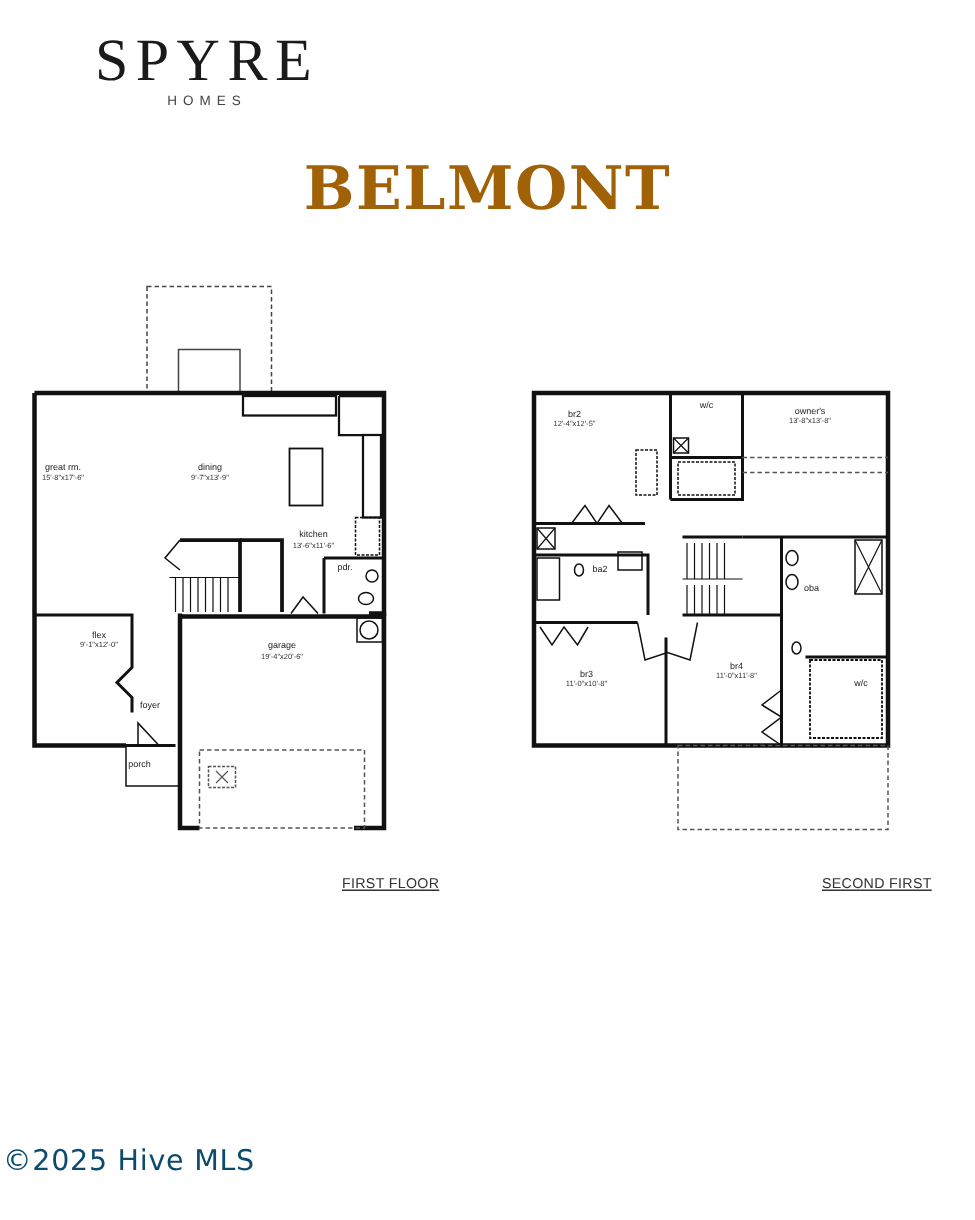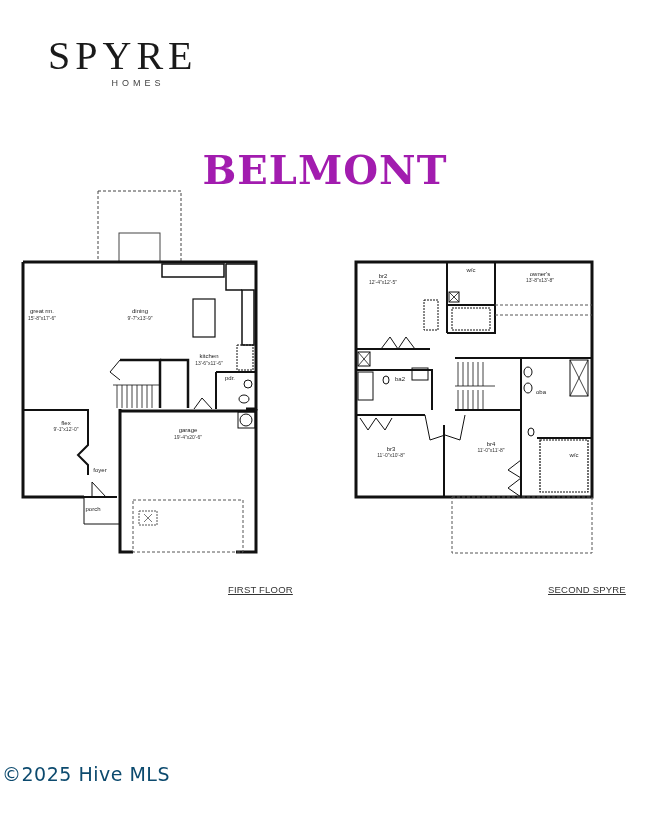--- a/index.html
+++ b/index.html
@@ -1,22 +1,22 @@
 <!DOCTYPE html>
 <html><head>
 <meta charset="utf-8">
 <style>
   html, body { margin: 0; padding: 0; background: #ffffff; }
   body { width: 650px; height: 813px; position: relative; overflow: hidden; font-family: "Liberation Sans", sans-serif; color: #111; }
-  .logo { position: absolute; left: 48px; top: 20px; width: 180px; text-align: left; margin-top: 16px; }
+  .logo { position: absolute; left: 48px; top: 20px; width: 180px; text-align: center; }
   .logo-word { font-family: "Liberation Serif", serif; font-size: 40px; letter-spacing: 5px; color: #1a1a1a; line-height: 40px; }
   .logo-sub { display: flex; align-items: center; justify-content: center; margin-top: 2px; flex-direction: column; }
   .logo-sub .rule { flex: 1; height: 1px; background: #777; }
   .logo-sub .txt { font-size: 9px; letter-spacing: 4px; color: #444; padding: 0 6px; }
-  .title { position: absolute; left: 0; width: 650px; top: 102px; text-align: center; font-family: "DejaVu Serif", serif; font-weight: bold; font-size: 40px; color: #a21caf; letter-spacing: 1px; margin-top: 44px; }
+  .title { position: absolute; left: 0; width: 650px; top: 102px; text-align: center; font-family: "DejaVu Serif", serif; font-weight: bold; font-size: 40px; color: #a16207; letter-spacing: 1px; }
   svg.plan { position: absolute; left: 0; top: 0; }
   .room-label { font-family: "Liberation Sans", sans-serif; font-size: 6px; fill: #222; text-anchor: middle; }
   .room-dim { font-family: "Liberation Sans", sans-serif; font-size: 5px; fill: #333; text-anchor: middle; }
   .floor-label { position: absolute; font-size: 9.5px; color: #333; text-decoration: underline; letter-spacing: 0.2px; padding-left: 35px; }
   .footer { position: absolute; left: 2px; top: 763px; font-size: 19px; color: #0c4a6e; font-family: "DejaVu Sans", sans-serif; letter-spacing: 0.5px; }
 </style>
 </head>
 <body>
 
 <div class="logo">
@@ -168,15 +168,15 @@
     <text class="room-label" x="541" y="394">oba</text>
     <text class="room-label" x="391" y="451">br3</text>
     <text class="room-dim" x="391" y="457">11'-0"x10'-8"</text>
     <text class="room-label" x="491" y="446">br4</text>
     <text class="room-dim" x="491" y="452">11'-0"x11'-8"</text>
     <text class="room-label" x="574" y="457">w/c</text>
   </g>
 </svg>
 
 <div class="floor-label" style="left:193px; top:584px;">FIRST FLOOR</div>
-<div class="floor-label" style="left:513px; top:584px;">SECOND SPYRE</div>
+<div class="floor-label" style="left:513px; top:584px;">SECOND FIRST</div>
 
 <div class="footer">©2025 Hive MLS</div>
 
 </body></html>

